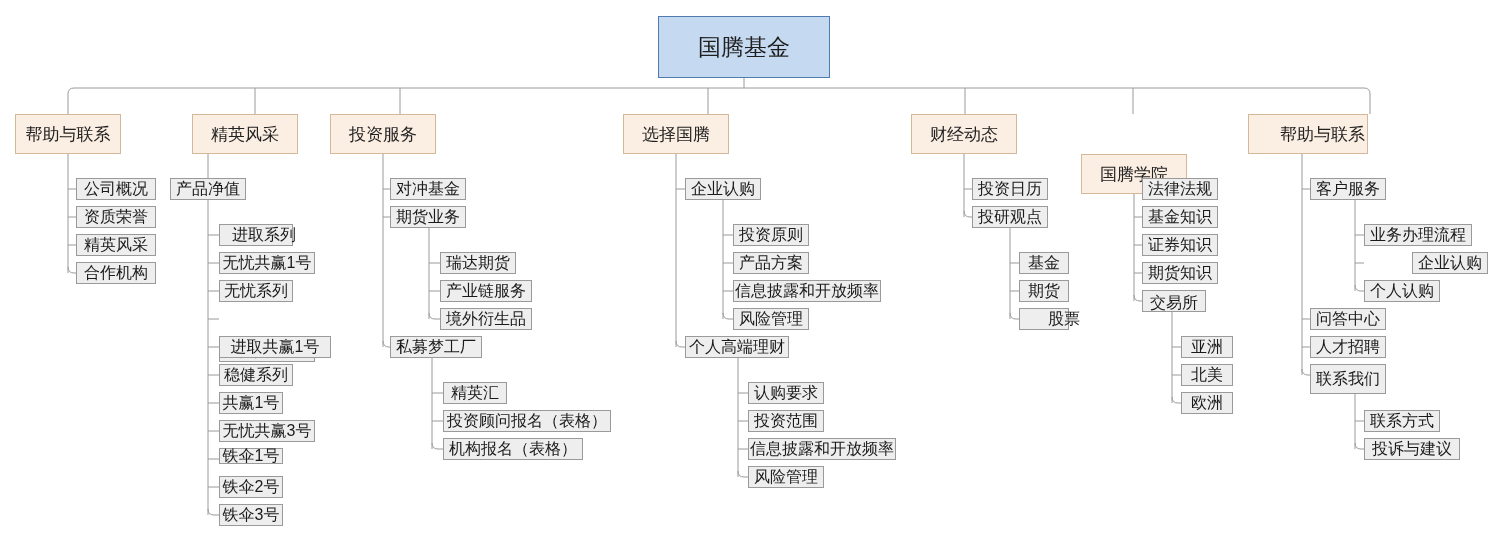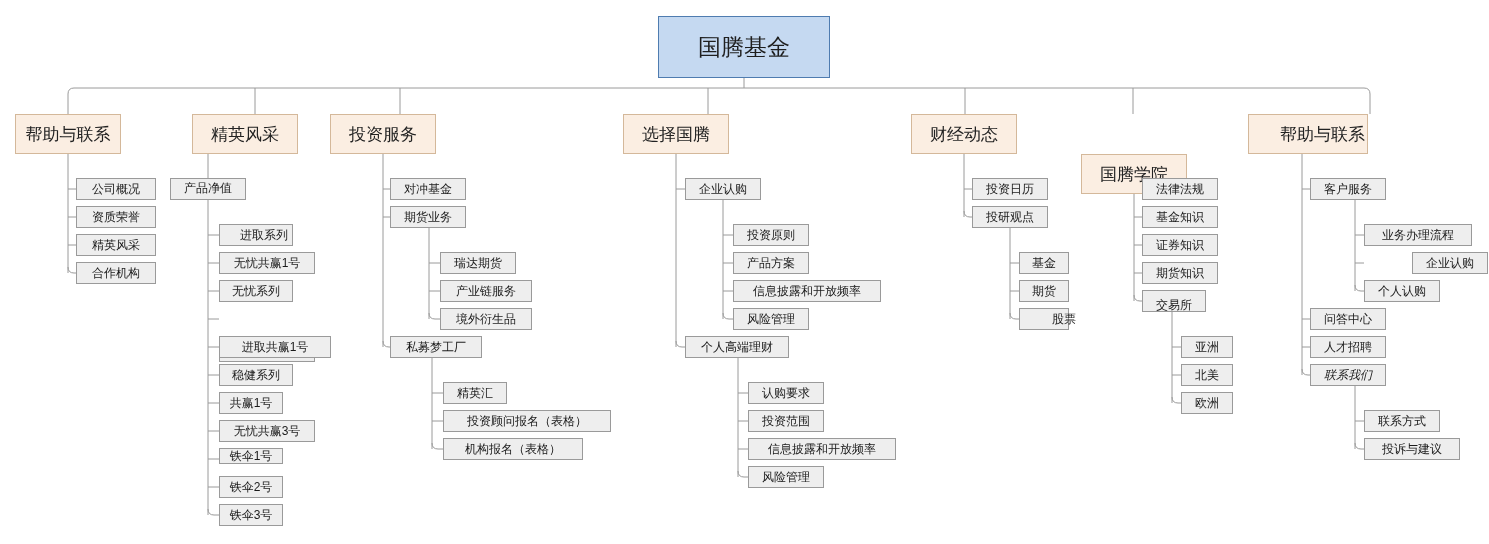--- a/index.html
+++ b/index.html
@@ -3,21 +3,21 @@
 <meta charset="utf-8">
 <style>
   html,body{margin:0;padding:0;background:#ffffff;}
   body{font-family:"Liberation Sans","DejaVu Sans",sans-serif;}
   #canvas{position:relative;width:1489px;height:544px;background:#fff;overflow:hidden;}
   #wires{position:absolute;left:0;top:0;width:1489px;height:544px;pointer-events:none;}
   .node{position:absolute;box-sizing:border-box;display:flex;align-items:center;
         justify-content:center;white-space:nowrap;line-height:1;}
   .n-root{background:#c5d9f1;border:1px solid #4f7cb0;color:#1f1f1f;font-size:23px;}
   .n-l2{background:#fbeee2;border:1px solid #d4b89a;color:#222;font-size:17px;}
-  .n-l3{background:#eeeeee;border:1px solid #9a9a9a;color:#1a1a1a;font-size:12px;}
+  .n-l3{background:#eeeeee;border:1px solid #9a9a9a;color:#1a1a1a;font-size:16px;}
 </style>
 </head>
 <body>
 
 <div id="canvas">
 
   <svg id="wires" viewBox="0 0 1489 544" xmlns="http://www.w3.org/2000/svg">
       <path d="M 744 78 L 744 88" fill="none" stroke="#9a9a9a" stroke-width="1"></path>
       <path d="M 74 88 L 1364 88" fill="none" stroke="#9a9a9a" stroke-width="1"></path>
       <path d="M 68 114 L 68 94 Q 68 88 74 88" fill="none" stroke="#9a9a9a" stroke-width="1"></path>
@@ -117,21 +117,21 @@
       </div>
       <div class="node n-l3" style="left: 76px; top: 234px; width: 80px; height: 22px;">
         <span>精英风采</span>
       </div>
       <div class="node n-l3" style="left: 76px; top: 262px; width: 80px; height: 22px;">
         <span>合作机构</span>
       </div>
       <div class="node n-l2" style="left: 192px; top: 114px; width: 106px; height: 40px;">
         <span>精英风采</span>
       </div>
-      <div class="node n-l3" style="left: 170px; top: 178px; width: 76px; height: 22px; font-family: Liberation Mono, monospace;">
+      <div class="node n-l3" style="left: 170px; top: 178px; width: 76px; height: 22px;">
         <span>产品净值</span>
       </div>
       <div class="node n-l3" style="left: 219px; top: 224px; width: 74px; height: 22px; padding-left: 16px;">
         <span>进取系列</span>
       </div>
       <div class="node n-l3" style="left: 219px; top: 252px; width: 96px; height: 22px;">
         <span>无忧共赢1号</span>
       </div>
       <div class="node n-l3" style="left: 219px; top: 280px; width: 74px; height: 22px;">
         <span>无忧系列</span>
@@ -282,21 +282,21 @@
       </div>
       <div class="node n-l3" style="left: 1364px; top: 280px; width: 76px; height: 22px;">
         <span>个人认购</span>
       </div>
       <div class="node n-l3" style="left: 1310px; top: 308px; width: 76px; height: 22px;">
         <span>问答中心</span>
       </div>
       <div class="node n-l3" style="left: 1310px; top: 336px; width: 76px; height: 22px;">
         <span>人才招聘</span>
       </div>
-      <div class="node n-l3" style="left: 1310px; top: 364px; width: 76px; height: 22px; font-style: italic;">
+      <div class="node n-l3" style="left: 1310px; top: 364px; width: 76px; height: 30px;">
         <span>联系我们</span>
       </div>
       <div class="node n-l3" style="left: 1364px; top: 410px; width: 76px; height: 22px;">
         <span>联系方式</span>
       </div>
       <div class="node n-l3" style="left: 1364px; top: 438px; width: 96px; height: 22px;">
         <span>投诉与建议</span>
       </div>
     </div>
 </div>

